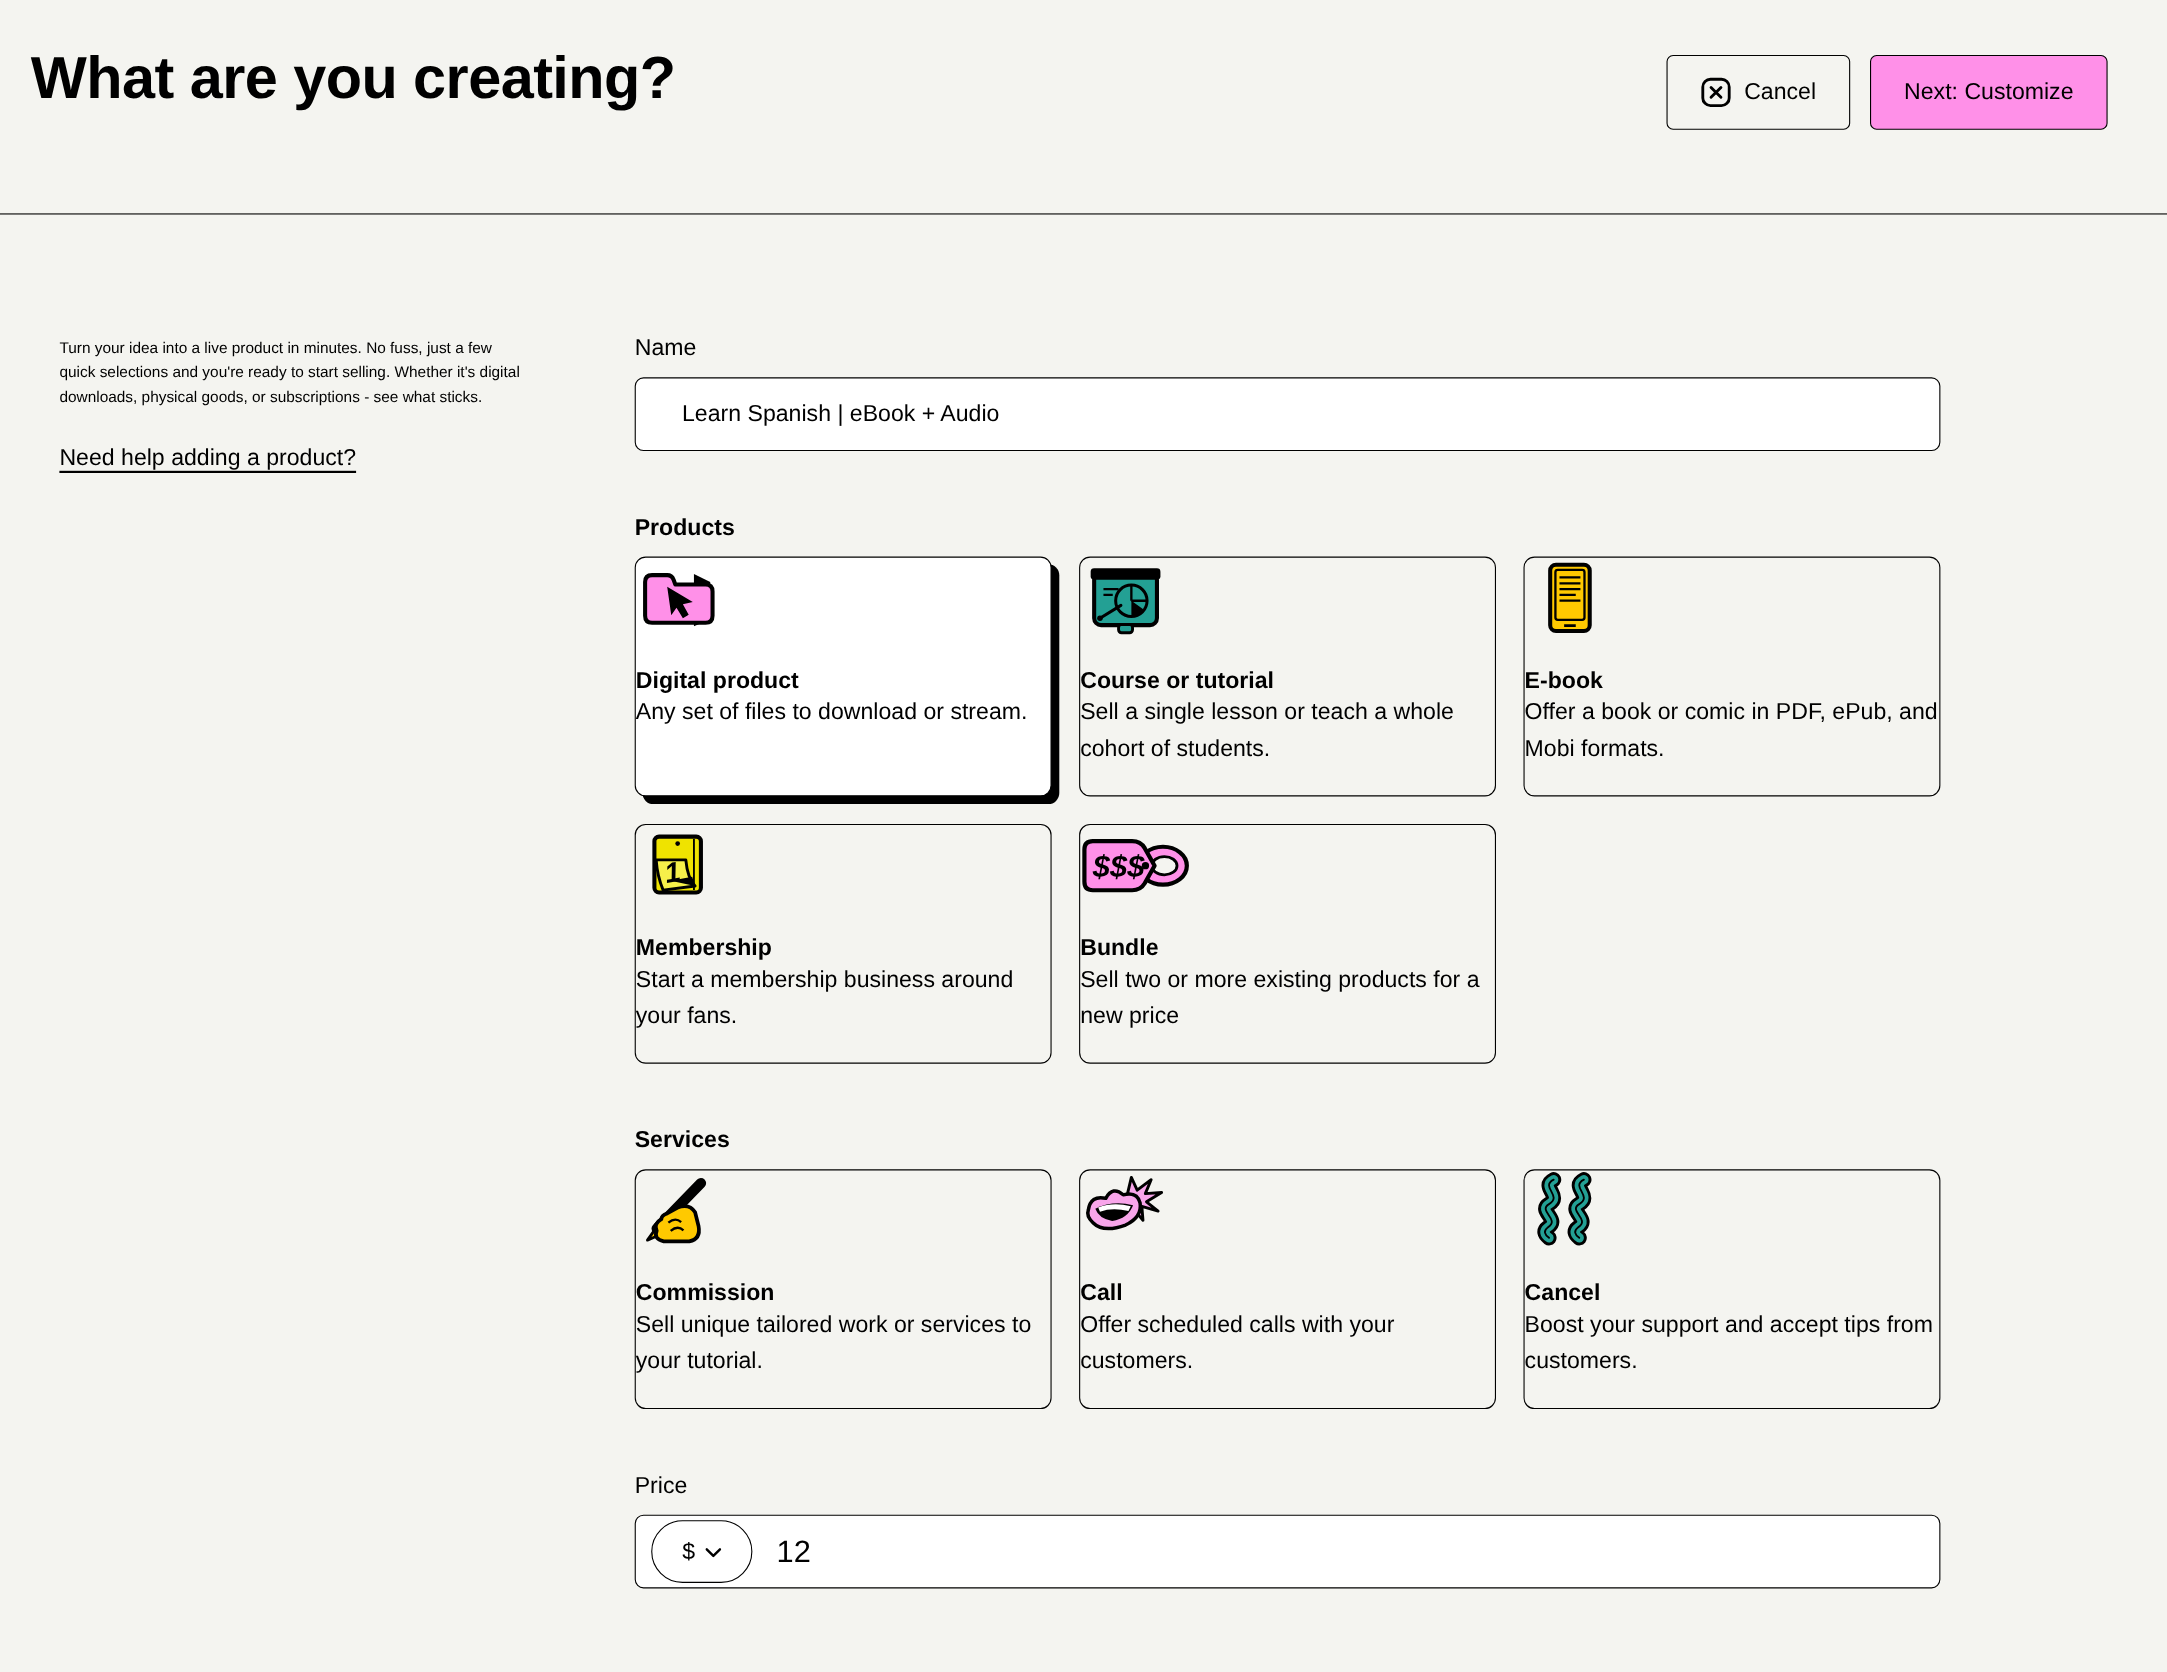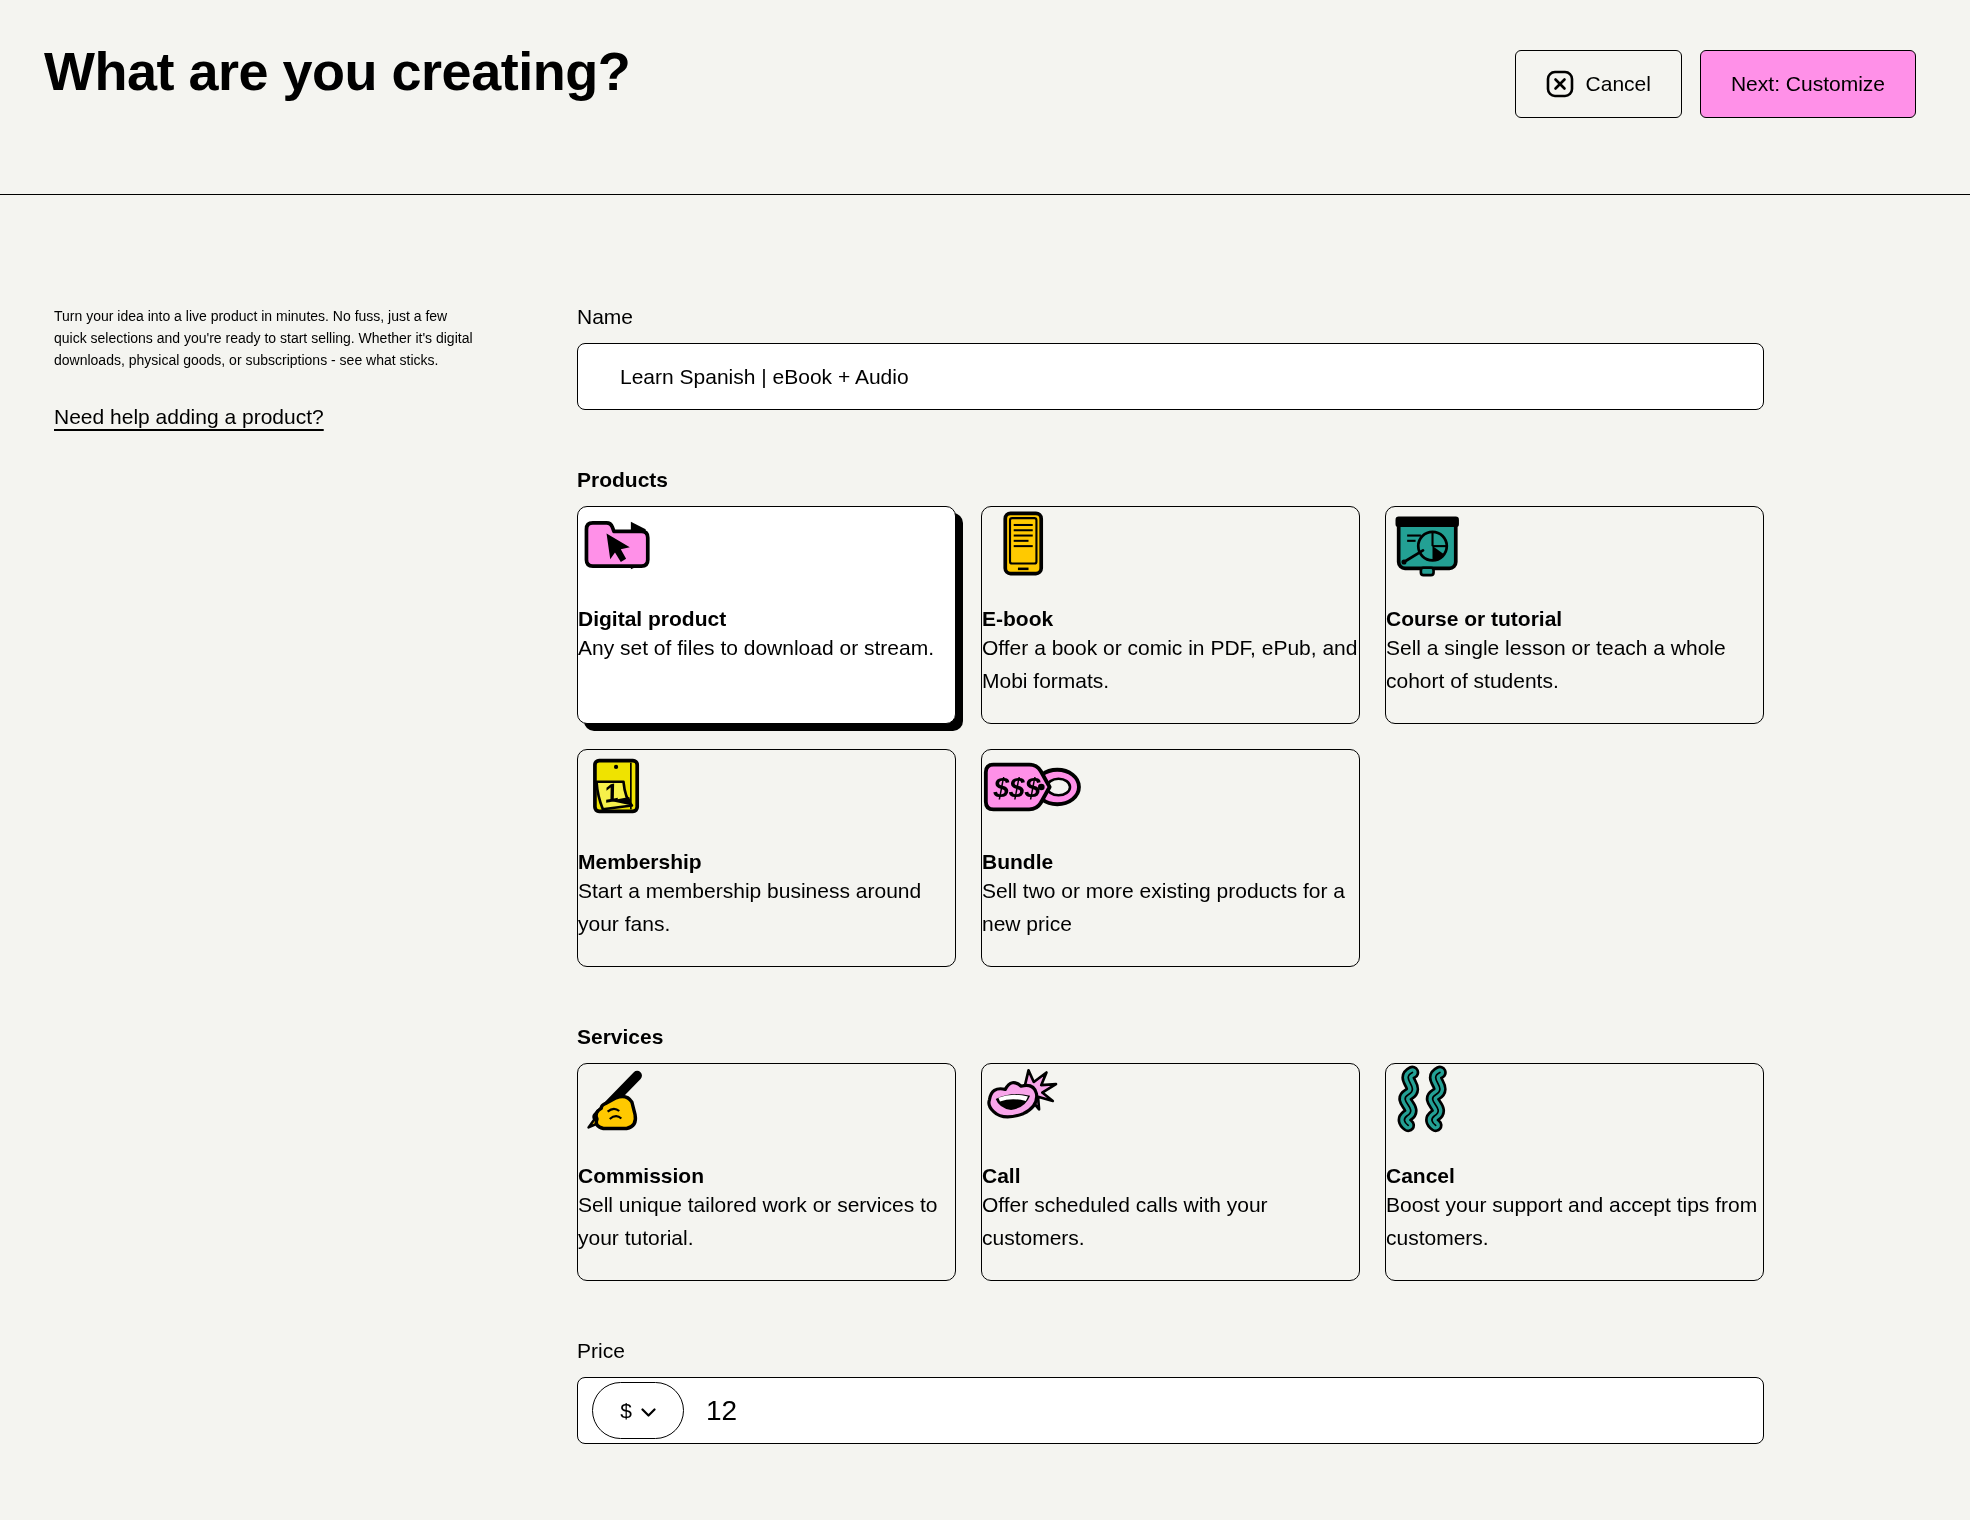--- a/index.html
+++ b/index.html
@@ -11,21 +11,21 @@
     color: #000;
     font-family: "Liberation Sans", "DejaVu Sans", sans-serif;
   }
   .page { width: 1970px; min-height: 1520px; }
 
   
   .header {
     display: flex;
     justify-content: space-between;
     align-items: flex-start;
-    padding: 42px 54px 0 44px;
+    padding: 42px 54px 0 28px;
     height: 195px;
     border-bottom: 1px solid #000;
   }
   .page-title {
     font-size: 54px;
     font-weight: 600;
     letter-spacing: -0.5px;
     margin: 0;
     line-height: 1.1;
   }
@@ -204,51 +204,51 @@
     <path d="M8,50 V21 Q8,15 14,15 H27 Q31,15 32.5,19 L34,23 H60 Q66,23 66,29 V50 Q66,56 60,56 H14 Q8,56 8,50 Z" fill="#FF90E8" stroke="#000" stroke-width="3.5" stroke-linejoin="round"></path>
     <path d="M27,25 L49,38 L40.5,40 L45.5,49 L40.5,52 L35,43 L30.5,49.5 Z" fill="#000"></path>
   </svg>
             </span>
             <div class="card-title">Digital product</div>
             <div class="card-desc">Any set of files to download or stream.</div>
           </div>
           <div class="card">
             <span class="card-icon">
               <svg viewBox="0 0 78 70">
-    <rect x="22" y="6" width="34" height="57" rx="5" fill="#FFC900" stroke="#000" stroke-width="3.5"></rect>
-    <rect x="26.5" y="10.5" width="25" height="43" rx="2" fill="none" stroke="#000" stroke-width="2"></rect>
-    <line x1="30" y1="17" x2="48" y2="17" stroke="#000" stroke-width="1.9"></line>
-    <line x1="30" y1="22" x2="48" y2="22" stroke="#000" stroke-width="1.9"></line>
-    <line x1="30" y1="27" x2="48" y2="27" stroke="#000" stroke-width="1.9"></line>
-    <line x1="30" y1="32" x2="44" y2="32" stroke="#000" stroke-width="1.9"></line>
-    <line x1="30" y1="37" x2="48" y2="37" stroke="#000" stroke-width="1.9"></line>
-    <line x1="34" y1="58.5" x2="44" y2="58.5" stroke="#000" stroke-width="2.4"></line>
-  </svg>
-            </span>
-            <div class="card-title">E-book</div>
-            <div class="card-desc">Offer a book or comic in PDF, ePub, and Mobi formats.</div>
-          </div>
-          <div class="card">
-            <span class="card-icon">
-              <svg viewBox="0 0 78 70">
     <rect x="12" y="13" width="54" height="45" rx="6" fill="#23A094" stroke="#000" stroke-width="3.5"></rect>
     <rect x="9" y="9" width="60" height="10" rx="3" fill="#000"></rect>
     <rect x="33" y="57.5" width="12" height="7" rx="2.5" fill="#23A094" stroke="#000" stroke-width="2.5"></rect>
     <line x1="20" y1="27" x2="33" y2="27" stroke="#000" stroke-width="2"></line>
     <line x1="20" y1="32" x2="28" y2="32" stroke="#000" stroke-width="2"></line>
     <circle cx="44" cy="37" r="13.5" fill="#23A094" stroke="#000" stroke-width="2.6"></circle>
     <path d="M44,37 L44,50.5 A13.5,13.5 0 0 0 54.5,44.5 Z" fill="#000"></path>
     <line x1="44" y1="37" x2="44" y2="23.5" stroke="#000" stroke-width="2"></line>
     <line x1="44" y1="37" x2="57.5" y2="37" stroke="#000" stroke-width="2"></line>
     <line x1="17" y1="52" x2="35" y2="41" stroke="#000" stroke-width="2.6" stroke-linecap="round"></line>
     <circle cx="17" cy="52" r="2.4" fill="#000"></circle>
   </svg>
             </span>
             <div class="card-title">Course or tutorial</div>
             <div class="card-desc">Sell a single lesson or teach a whole cohort of students.</div>
+          </div>
+          <div class="card">
+            <span class="card-icon">
+              <svg viewBox="0 0 78 70">
+    <rect x="22" y="6" width="34" height="57" rx="5" fill="#FFC900" stroke="#000" stroke-width="3.5"></rect>
+    <rect x="26.5" y="10.5" width="25" height="43" rx="2" fill="none" stroke="#000" stroke-width="2"></rect>
+    <line x1="30" y1="17" x2="48" y2="17" stroke="#000" stroke-width="1.9"></line>
+    <line x1="30" y1="22" x2="48" y2="22" stroke="#000" stroke-width="1.9"></line>
+    <line x1="30" y1="27" x2="48" y2="27" stroke="#000" stroke-width="1.9"></line>
+    <line x1="30" y1="32" x2="44" y2="32" stroke="#000" stroke-width="1.9"></line>
+    <line x1="30" y1="37" x2="48" y2="37" stroke="#000" stroke-width="1.9"></line>
+    <line x1="34" y1="58.5" x2="44" y2="58.5" stroke="#000" stroke-width="2.4"></line>
+  </svg>
+            </span>
+            <div class="card-title">E-book</div>
+            <div class="card-desc">Offer a book or comic in PDF, ePub, and Mobi formats.</div>
           </div>
           <div class="card">
             <span class="card-icon">
               <svg viewBox="0 0 78 70">
     <rect x="16" y="10" width="40" height="48" rx="4" fill="#EFE300" stroke="#000" stroke-width="3.5"></rect>
     <circle cx="36" cy="16" r="2" fill="#000"></circle>
     <line x1="50" y1="12" x2="50" y2="56" stroke="#000" stroke-width="1.6"></line>
     <path d="M17.5,30 H43 Q44.5,46 51,52.5 L23.5,56 Q18.5,44 17.5,30 Z" fill="#F6F04A" stroke="#000" stroke-width="2.5" stroke-linejoin="round"></path>
     <polygon points="30,48 51,52.5 48.5,44.5" fill="#000"></polygon>
     <text x="25" y="49" font-size="24" font-style="italic" font-weight="bold" fill="#000" transform="rotate(-10 31 42)" font-family="inherit">1</text>

